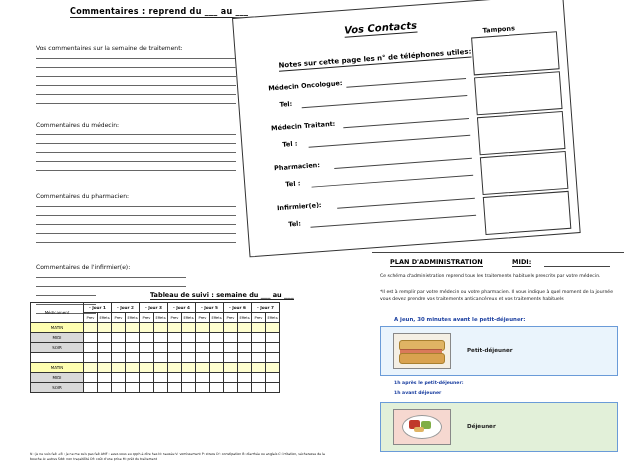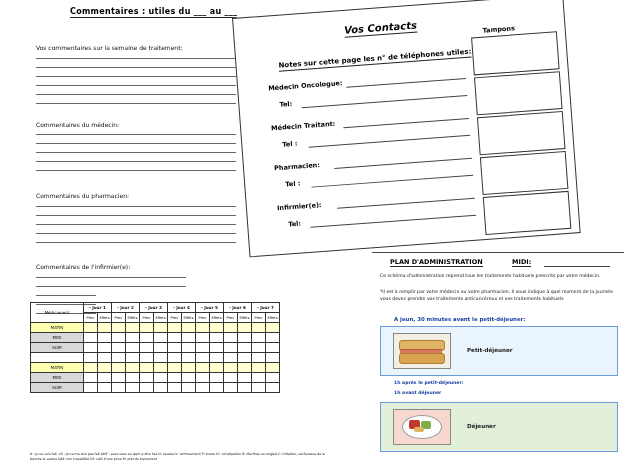--- a/index.html
+++ b/index.html
@@ -96,21 +96,21 @@
   #plate .dish{position:absolute;left:8px;top:5px;width:38px;height:22px;background:#ffffff;border:1px solid #999;border-radius:50%;}
   #plate .food-a{position:absolute;left:15px;top:10px;width:11px;height:9px;background:#c0392b;border-radius:2px;}
   #plate .food-b{position:absolute;left:27px;top:11px;width:10px;height:8px;background:#7fae46;border-radius:2px;}
   #plate .food-c{position:absolute;left:20px;top:17px;width:10px;height:5px;background:#e0b464;border-radius:2px;}
 </style>
 </head>
 <body>
 
 <div class="page">
 
-  <div class="txt" id="comments-title">Commentaires : utiles du ___ au ___</div>
+  <div class="txt" id="comments-title">Commentaires : reprend du ___ au ___</div>
 
   <div class="txt cmt-head" style="left:36px;top:44px;">Vos commentaires sur la semaine de traitement:</div>
   <div class="rule cmt-line" style="top:58px;"></div>
   <div class="rule cmt-line" style="top:67px;"></div>
   <div class="rule cmt-line" style="top:76px;"></div>
   <div class="rule cmt-line" style="top:85px;"></div>
   <div class="rule cmt-line" style="top:94px;"></div>
   <div class="rule cmt-line" style="top:103px;"></div>
 
   <div class="txt cmt-head" style="left:36px;top:121px;">Commentaires du médecin:</div>
@@ -163,20 +163,21 @@
     <div class="c-label" style="left:40px;top:165px;">Tel :</div>
     <div class="c-rule" style="left:66px;top:173px;width:162px;"></div>
 
     <div class="c-label" style="left:30px;top:188px;">Infirmier(e):</div>
     <div class="c-rule" style="left:90px;top:196px;width:138px;"></div>
 
     <div class="c-label" style="left:40px;top:205px;">Tel:</div>
     <div class="c-rule" style="left:62px;top:213px;width:166px;"></div>
   </div>
 
+  <div id="suivi-title">Tableau de suivi : semaine du ___ au ___</div>
   <table id="suivi-table">
     <thead>
       <tr>
         <th class="med-col" rowspan="2">Médicament</th>
         <th class="day" colspan="2">- Jour 1</th>
         <th class="day" colspan="2">- Jour 2</th>
         <th class="day" colspan="2">- Jour 3</th>
         <th class="day" colspan="2">- Jour 4</th>
         <th class="day" colspan="2">- Jour 5</th>
         <th class="day" colspan="2">- Jour 6</th>

